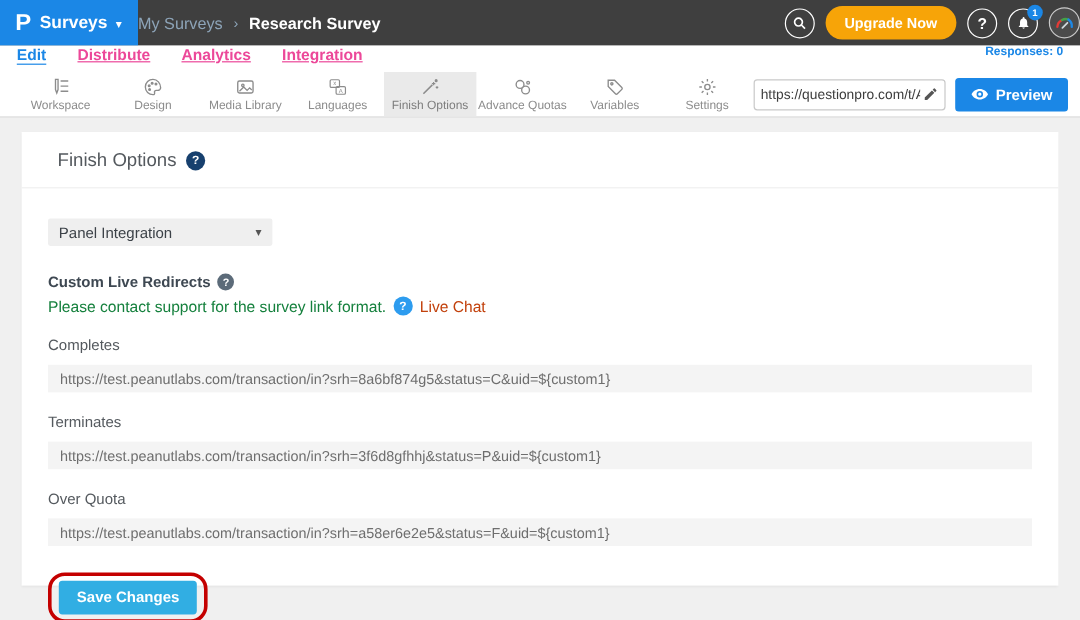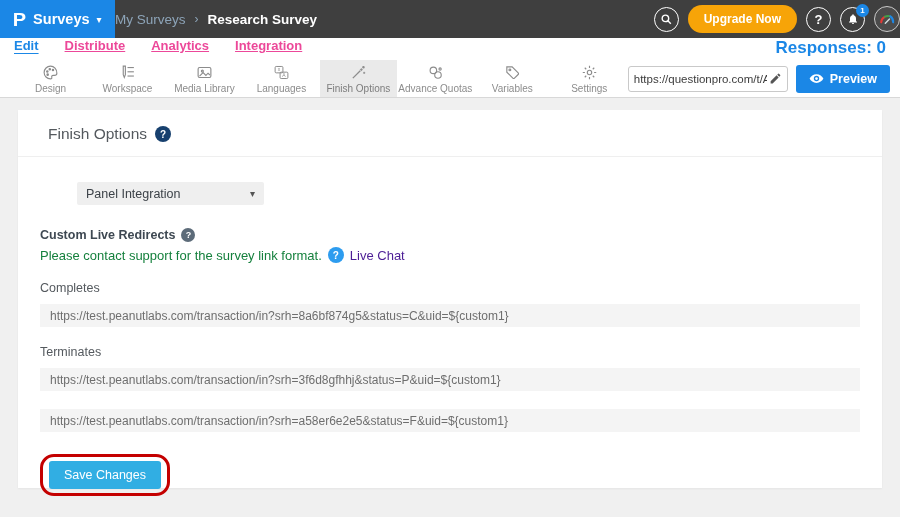--- a/index.html
+++ b/index.html
@@ -45,21 +45,21 @@
     display:flex; align-items:center; justify-content:center; cursor:pointer; overflow:hidden;
   }
 
   
   .subnav {
     height:22px; flex:0 0 22px; background:#fff; display:flex; align-items:flex-start;
     padding:0 14px; gap:26px; font-size:13px; font-weight:600;
   }
   .subnav-item { color:#ec4899; cursor:pointer;text-decoration:underline; }
   .subnav-item.active { color:#1b87e6; text-decoration:underline; text-underline-offset:3px; }
-  .responses { margin-left:auto; color:#1b87e6; font-size:17px; font-weight:600; }
+  .responses { margin-left:auto; color:#1b87e6; font-size:10px; font-weight:600; }
 
   
   .toolbar {
     height:38px; flex:0 0 38px; background:#fff; border-bottom:1px solid #d8d8d8;
     display:flex; align-items:stretch; padding-left:12px;
   }
   .tool-tab {
     width:80px; display:flex; flex-direction:column; align-items:center; justify-content:center;
     gap:2px; cursor:pointer; color:#8c8c8c;
   }
@@ -92,46 +92,45 @@
   }
   .q-navy { width:16px; height:16px; background:#17406e; font-size:10px; }
   .q-slate { width:14px; height:14px; background:#5c6b79; font-size:9px; }
   .q-blue { width:16px; height:16px; background:#2d9cef; font-size:10px; }
   .card-body { padding:25px 22px 0; }
 
   .dropdown {
     width:187px; height:23px; background:#efefef; border-radius:2px; display:flex;
     align-items:center; justify-content:space-between; padding:0 9px; cursor:pointer;
     margin-bottom:23px;
-    margin-left:37px;
   }
   .dropdown-value { font-size:12.5px; color:#3c4248; }
   .dropdown-caret { font-size:10px; color:#555; }
 
   .section-label-row { display:flex; align-items:center; gap:6px; margin-bottom:5px; }
   .section-label { font-size:12.5px; font-weight:700; color:#3e4852; }
   .support-row { display:flex; align-items:center; gap:6px; }
   .support-note { font-size:13px; font-weight:400; color:#15803d; }
-  .live-chat { font-size:13px; color:#4c1d95; cursor:pointer; }
+  .live-chat { font-size:13px; color:#c2410c; cursor:pointer; }
 
   .field { margin-top:18px; }
   .field-label { font-size:12.5px; color:#54595e; margin-bottom:9px; }
   .field-input {
     width:100%; height:23px; background:#f4f4f4; border:none; outline:none;
     font-size:12px; color:#6e6e6e; padding:0 10px;
     font-family:"Liberation Sans", sans-serif;
   }
 
   .save-area { margin-top:22px; }
   .save-annotation {
     display:inline-block; border:3px solid #c40000; border-radius:14px; padding:4px 6px;
   }
   .save-btn {
     background:#31aee3; color:#fff; border:none; border-radius:3px;
-    font-size:12.5px; font-weight:400; padding:7px 15px; cursor:pointer;
+    font-size:12.5px; font-weight:700; padding:7px 15px; cursor:pointer;
     font-family:"Liberation Sans", sans-serif;
   }
 </style>
 </head>
 <body>
 
 <div class="app">
 
   <header class="topbar">
     <div class="logo-area">
@@ -177,37 +176,37 @@
     <span class="subnav-item">Distribute</span>
     <span class="subnav-item">Analytics</span>
     <span class="subnav-item">Integration</span>
     <span class="responses">Responses: 0</span>
   </nav>
 
   <div class="toolbar">
 
     <div class="tool-tab">
       <svg width="17" height="17" viewBox="0 0 24 24" fill="none" stroke="#8c8c8c" stroke-width="1.6">
+        <path d="M6 3h3v12l-1.5 4L6 15z"></path>
+          <line x1="12" y1="5" x2="21" y2="5"></line>
+          <line x1="12" y1="11" x2="21" y2="11"></line>
+          <line x1="12" y1="17" x2="21" y2="17"></line>
+      </svg>
+      <span class="tool-label">Workspace</span>
+    </div>
+
+    <div class="tool-tab">
+      <svg width="17" height="17" viewBox="0 0 24 24" fill="none" stroke="#8c8c8c" stroke-width="1.6">
         <path d="M12 3a9 9 0 1 0 0 18c1.6 0 2.3-1.1 1.8-2.4-.5-1.4.4-2.6 2-2.6h1.7c1.6 0 3.5-1.2 3.5-3C21 7.5 17 3 12 3z"></path>
         <circle cx="7.5" cy="10.5" r="1" fill="#8c8c8c"></circle>
           <circle cx="11" cy="7.5" r="1" fill="#8c8c8c"></circle>
           <circle cx="15.5" cy="8.5" r="1" fill="#8c8c8c"></circle>
           <circle cx="8" cy="15" r="1" fill="#8c8c8c"></circle>
       </svg>
       <span class="tool-label">Design</span>
-    </div>
-
-    <div class="tool-tab">
-      <svg width="17" height="17" viewBox="0 0 24 24" fill="none" stroke="#8c8c8c" stroke-width="1.6">
-        <path d="M6 3h3v12l-1.5 4L6 15z"></path>
-          <line x1="12" y1="5" x2="21" y2="5"></line>
-          <line x1="12" y1="11" x2="21" y2="11"></line>
-          <line x1="12" y1="17" x2="21" y2="17"></line>
-      </svg>
-      <span class="tool-label">Workspace</span>
     </div>
 
     <div class="tool-tab">
       <svg width="17" height="17" viewBox="0 0 24 24" fill="none" stroke="#8c8c8c" stroke-width="1.6">
         <rect x="3" y="5" width="18" height="14" rx="2"></rect>
           <circle cx="9" cy="10" r="1.4"></circle>
           <path d="M5 17l5-5 4 4 3-3 2.5 2.5"></path>
       </svg>
       <span class="tool-label">Media Library</span>
     </div>
@@ -304,20 +303,21 @@
           <div class="field-label">Completes</div>
           <input class="field-input" type="text" value="https://test.peanutlabs.com/transaction/in?srh=8a6bf874g5&amp;status=C&amp;uid=${custom1}" style="">
         </div>
 
         <div class="field">
           <div class="field-label">Terminates</div>
           <input class="field-input" type="text" value="https://test.peanutlabs.com/transaction/in?srh=3f6d8gfhhj&amp;status=P&amp;uid=${custom1}" style="">
         </div>
 
         <div class="field">
+          <div class="field-label">Over Quota</div>
           <input class="field-input" type="text" value="https://test.peanutlabs.com/transaction/in?srh=a58er6e2e5&amp;status=F&amp;uid=${custom1}" style="">
         </div>
 
         <div class="save-area">
           <div class="save-annotation">
             <button class="save-btn">Save Changes</button>
           </div>
         </div>
 
       </div>

